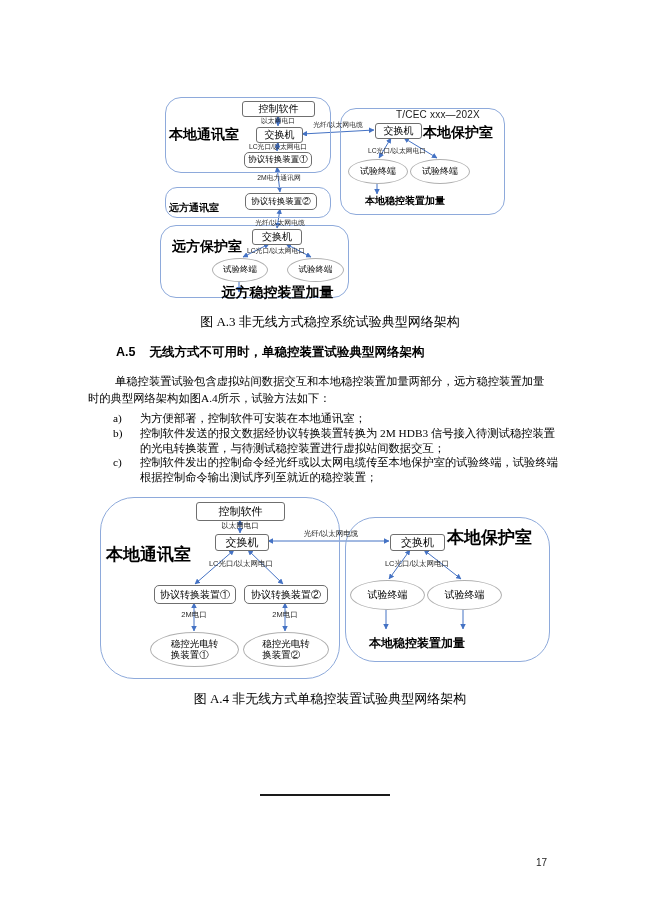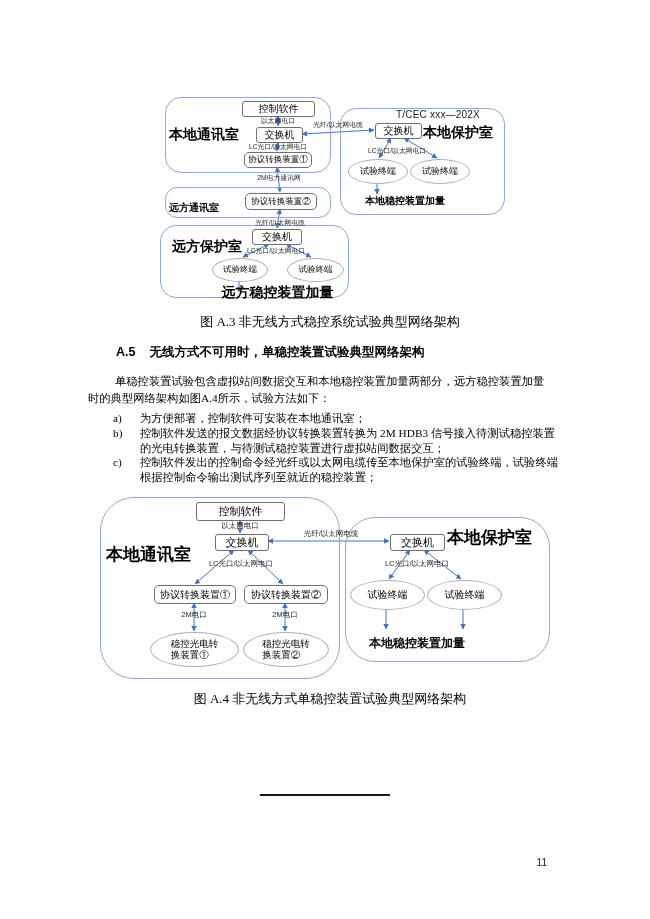--- a/index.html
+++ b/index.html
@@ -164,13 +164,13 @@
   <div class="dlabel2" style="left:203px;top:39px;width:66px;">光纤/以太网电缆</div>
   <div class="dlabel2" style="left:282px;top:69px;width:80px;">LC光口/以太网电口</div>
 
   <div class="adjlabel" style="left:262px;top:145px;width:120px;font-size:12px;">本地稳控装置加量</div>
 </div>
 
 <div class="abs caption" style="left:90px;top:690px;width:480px;">图 A.4 非无线方式单稳控装置试验典型网络架构</div>
 
 <div class="abs footrule" style="left:260px;top:794px;width:130px;"></div>
 
-<div class="abs pagenum" style="left:515px;top:857px;width:32px;">11</div>
+<div class="abs pagenum" style="left:515px;top:857px;width:32px;">17</div>
 
 </body></html>

